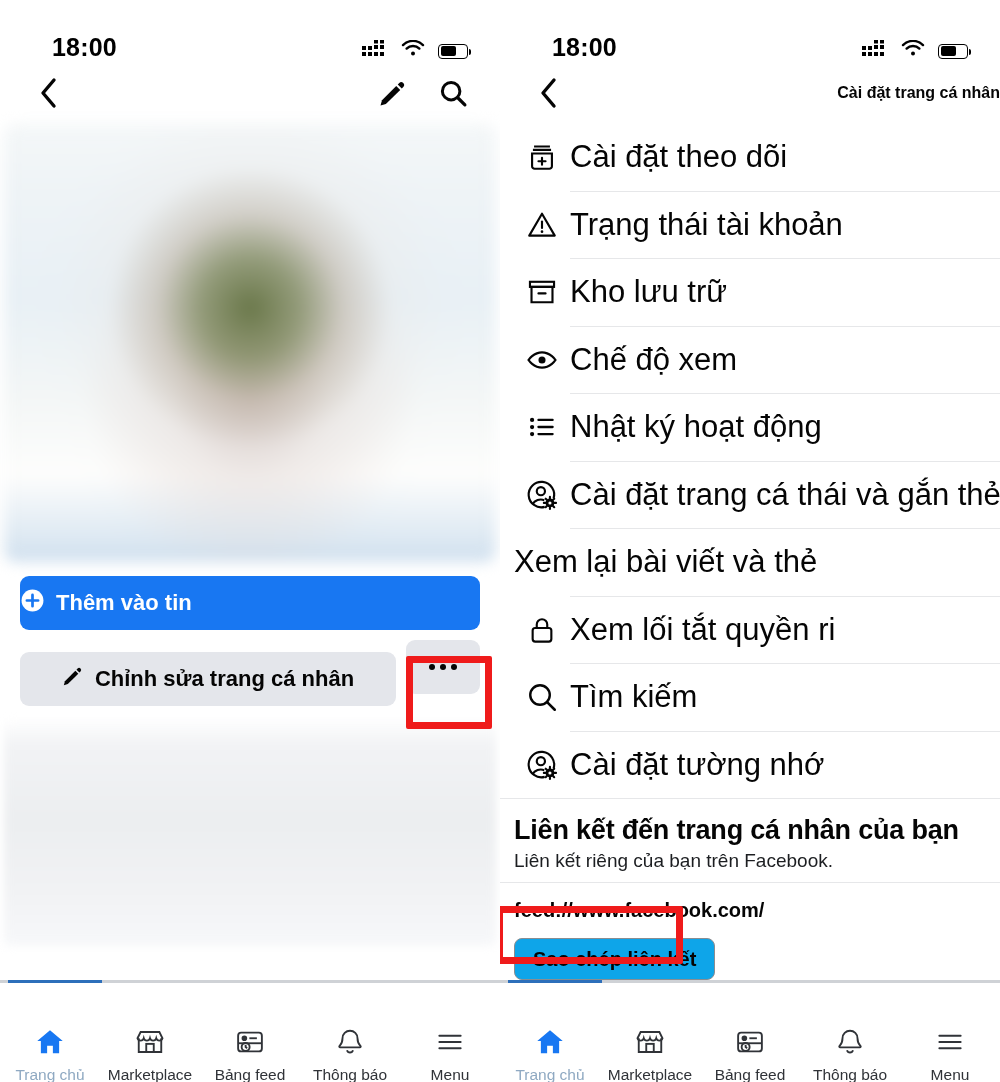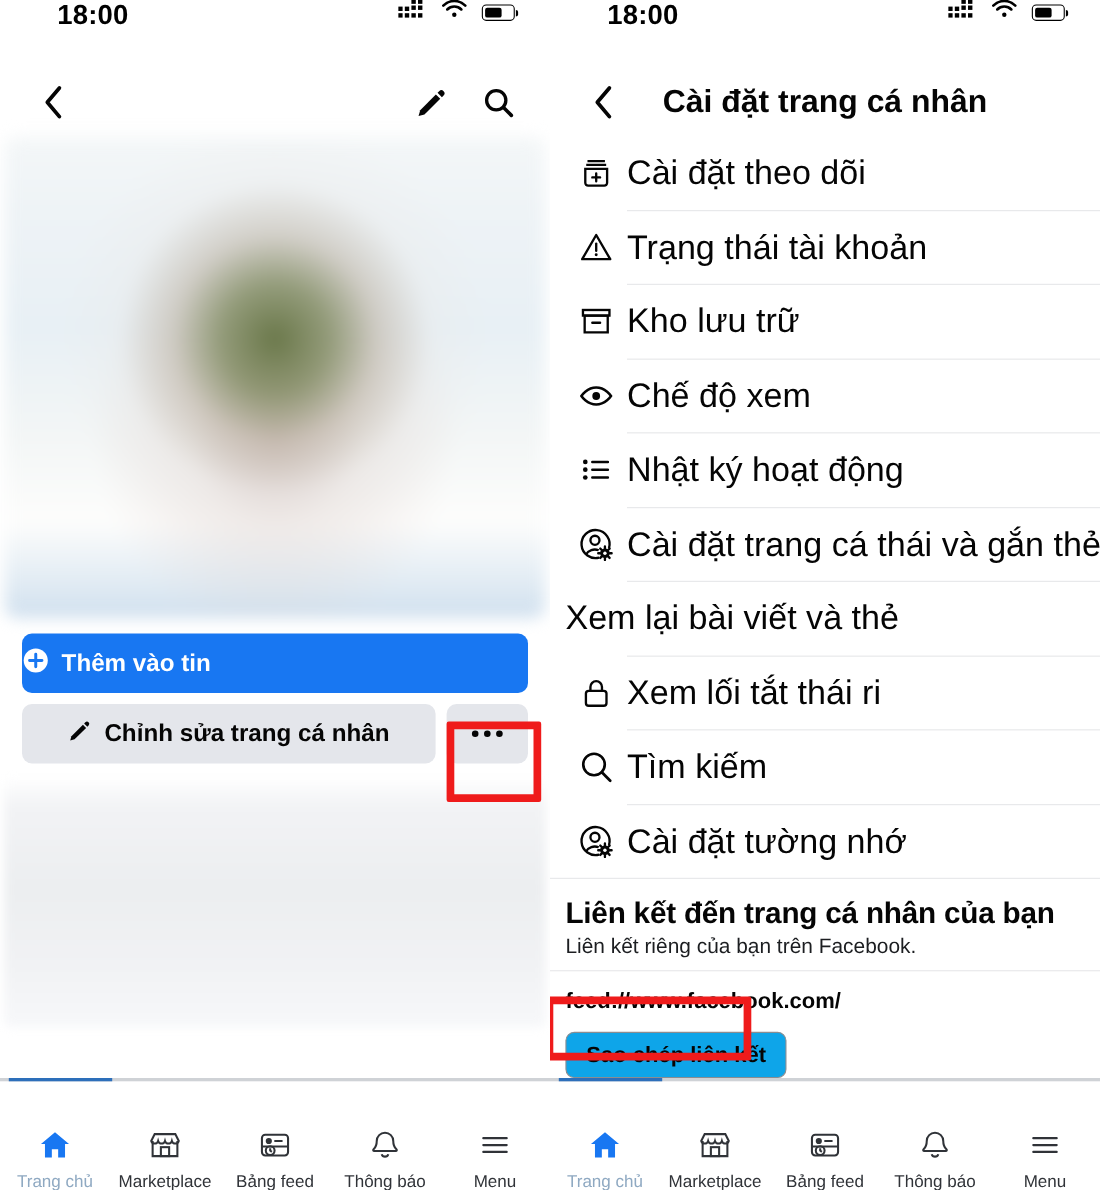--- a/index.html
+++ b/index.html
@@ -7,31 +7,31 @@
   body {
     font-family: "Liberation Sans", sans-serif;
     background:#ffffff;
     color:#050505;
     overflow:hidden;
   }
   .screens { position:relative; width:1000px; height:1082px; display:flex; }
   .phone { position:relative; width:500px; height:1082px; background:#ffffff; overflow:hidden; }
 
   
-  .statusbar { height:62px; display:flex; align-items:flex-start; justify-content:space-between; padding:0 32px 0 0; }
+  .statusbar { height:62px; display:flex; align-items:flex-end; justify-content:space-between; padding:0 32px 0 0; }
   .sb-time { font-size:25px; font-weight:700; letter-spacing:.2px; padding-left:52px; color:#000; }
   .sb-right { display:flex; align-items:center; gap:13px; }
   .batt { width:30px; height:15px; border:1.6px solid #000; border-radius:4px; position:relative; display:flex; align-items:center; padding:1.6px; }
   .batt::after { content:""; position:absolute; right:-4px; top:4px; width:2.4px; height:6px; background:#000; border-radius:0 2px 2px 0; }
   .batt i { display:block; height:100%; background:#000; border-radius:2px; }
 
   
   .navbar { height:62px; display:flex; align-items:center; position:relative; padding:0 28px; }
   .nav-back { width:40px; height:40px; display:flex; align-items:center; justify-content:center; cursor:pointer; }
-  .nav-title { position:absolute; left:0; right:0; text-align:center; font-size:29px; font-weight:700; pointer-events:none; }
+  .nav-title { position:absolute; left:0; right:0; text-align:right; font-size:16px; font-weight:700; pointer-events:none; }
   .nav-right { margin-left:auto; display:flex; align-items:center; gap:22px; }
   .nav-ic { width:38px; height:38px; display:flex; align-items:center; justify-content:center; cursor:pointer; }
 
   
   .cover {
     margin:0 4px; height:438px; border-radius:12px; position:relative; overflow:hidden;
     background:
       radial-gradient(circle at 50% 42%, rgba(95,110,60,.92) 0%, rgba(120,130,85,.75) 14%, rgba(186,176,160,.55) 26%, rgba(232,230,228,.25) 40%, rgba(255,255,255,0) 56%),
       radial-gradient(ellipse at 50% 62%, rgba(190,165,160,.62) 0%, rgba(220,205,200,.35) 22%, rgba(255,255,255,0) 48%),
       linear-gradient(180deg,#f4f7f8 0%,#eef3f6 16%,#e8f0f5 40%,#f3f6f6 62%,#fdfdfc 80%,#dce8f2 95%,#cfdfee 100%);
@@ -40,21 +40,21 @@
   .btn-wrap { padding:14px 20px 0 20px; }
   .btn-primary {
     height:54px; background:#1877f2; color:#fff; border-radius:9px;
     display:flex; align-items:center; justify-content:flex-start; gap:11px;
     font-size:22px; font-weight:700; cursor:pointer;
   }
   .row2 { display:flex; gap:10px; margin-top:10px; position:relative; }
   .btn-secondary {
     flex:1; height:54px; background:#e4e6eb; color:#050505; border-radius:9px;
     display:flex; align-items:center; justify-content:center; gap:11px;
-    font-size:22px; font-weight:700; cursor:pointer;
+    font-size:22px; font-weight:700; cursor:pointer;margin-top:12px;
   }
   .btn-dots {
     width:74px; height:54px; background:#e4e6eb; border-radius:9px;
     display:flex; align-items:center; justify-content:center; gap:5px; cursor:pointer;
   }
   .btn-dots b { width:6px; height:6px; background:#050505; border-radius:50%; display:block; }
   .below-blur {
     margin:12px 4px 0 4px; height:228px; border-radius:6px;
     background:linear-gradient(180deg,#ffffff 0%,#f2f3f5 12%,#eceef0 45%,#f1f2f4 75%,#f7f8fa 100%);
     filter: blur(4px);
@@ -368,21 +368,21 @@
       </div>
       <div class="sdiv"></div>
 
       <div class="srow">
         <span class="sicon">
           <svg width="34" height="34" viewBox="0 0 24 24" fill="none" stroke="#050505" stroke-width="1.5">
               <rect x="5.4" y="10.6" width="13.2" height="9.6" rx="1.8"></rect>
               <path d="M8.3 10.6V8.1a3.7 3.7 0 0 1 7.4 0v2.5"></path>
             </svg>
         </span>
-        <span class="slabel">Xem lối tắt thái ri</span>
+        <span class="slabel">Xem lối tắt quyền ri</span>
       </div>
       <div class="sdiv"></div>
 
       <div class="srow">
         <span class="sicon">
           <svg width="34" height="34" viewBox="0 0 24 24">
               <circle cx="10.6" cy="10.6" r="6.9" stroke="#050505" stroke-width="1.7" fill="none"></circle>
               <path d="M15.6 15.6 L21 21" stroke="#050505" stroke-width="1.8" stroke-linecap="round"></path>
             </svg>
         </span>

